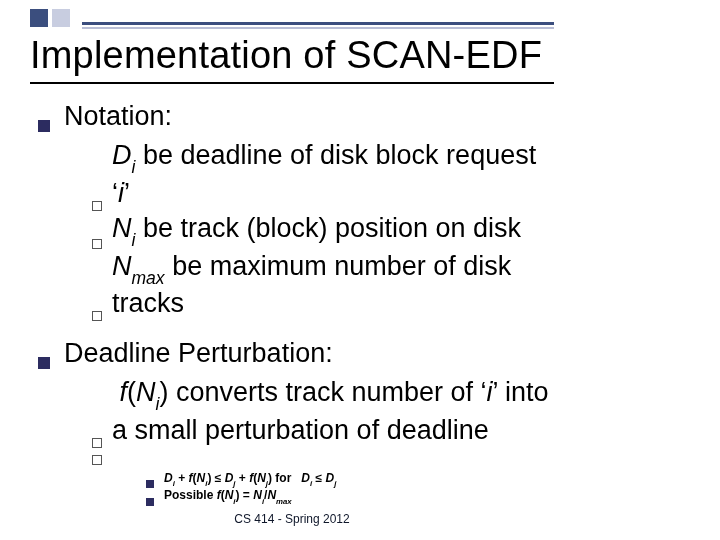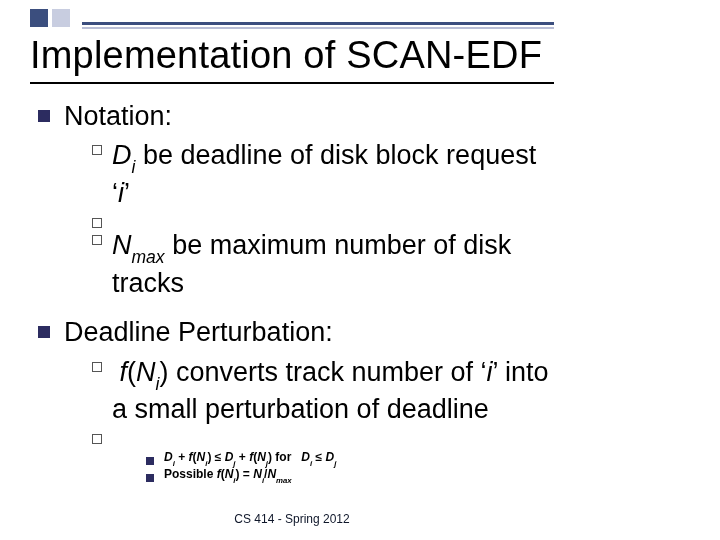--- a/index.html
+++ b/index.html
@@ -6,21 +6,21 @@
   html, body { width: 720px; height: 540px; background: #fff; font-family: Arial, Helvetica, sans-serif; color: #000; }
   .slide { position: relative; width: 584px; height: 540px; }
   .accent-bar { position: absolute; top: 8px; left: 0; width: 100%; height: 20px; }
   .accent-dark { position: absolute; top: 1px; left: 30px; width: 18px; height: 18px; background: #3b4e7e; }
   .accent-light { position: absolute; top: 1px; left: 52px; width: 18px; height: 18px; background: #c8cde0; }
   .accent-line-thick { position: absolute; top: 14px; left: 82px; right: 30px; height: 3px; background: #3b4e7e; }
   .accent-line-thin  { position: absolute; top: 19px; left: 82px; right: 30px; height: 1.5px; background: #b9bed6; }
   .title { position: absolute; top: 34px; left: 30px; right: 30px; font-size: 38px; font-weight: 400; letter-spacing: .2px; }
   .title-underline { position: absolute; top: 82px; left: 30px; right: 30px; height: 2px; background: #000; }
   .content { position: absolute; top: 100px; left: 38px; right: 30px; }
-  .row { display: flex; align-items: flex-start; }
+  .row { display: flex; align-items: flex-end; }
   .bul-sq { width: 12px; height: 12px; background: #2c2c60; flex: none; margin-top: 10px; margin-right: 14px; }
   .bul-sq-sm { width: 8px; height: 8px; background: #2c2c60; flex: none; margin-top: 7px; margin-right: 10px; }
   .bul-open { width: 10px; height: 10px; border: 1.5px solid #555; flex: none; margin-top: 7px; margin-right: 10px; background: #fff; }
   .h1txt { font-size: 27px; line-height: 1.2; }
   .sub { margin-left: 54px; }
   .subtxt { font-size: 27px; line-height: 1.28; }
   .subsub { margin-left: 108px; }
   .subsubtxt { font-size: 12px; font-weight: bold; line-height: 1.3; }
   .spacer-sm { height: 6px; }
   .spacer { height: 16px; }
@@ -53,20 +53,24 @@
     <div class="row sub">
       <span class="bul-open"></span>
       <span class="subtxt">
         <i class="var"><span>D</span><sub>i</sub></i>
         <span> be deadline of disk block request </span>‘<i class="var">i</i>’
       </span>
     </div>
 
     <div class="row sub">
       <span class="bul-open"></span>
+      <span class="subtxt">
+        <i class="var"><span>N</span><sub>i</sub></i>
+        <span> be track (block) position on disk</span>
+      </span>
     </div>
 
     <div class="row sub">
       <span class="bul-open"></span>
       <span class="subtxt">
         <i class="var"><span>N</span><sub>max</sub></i>
         <span> be maximum number of disk tracks</span>
       </span>
     </div>
 

